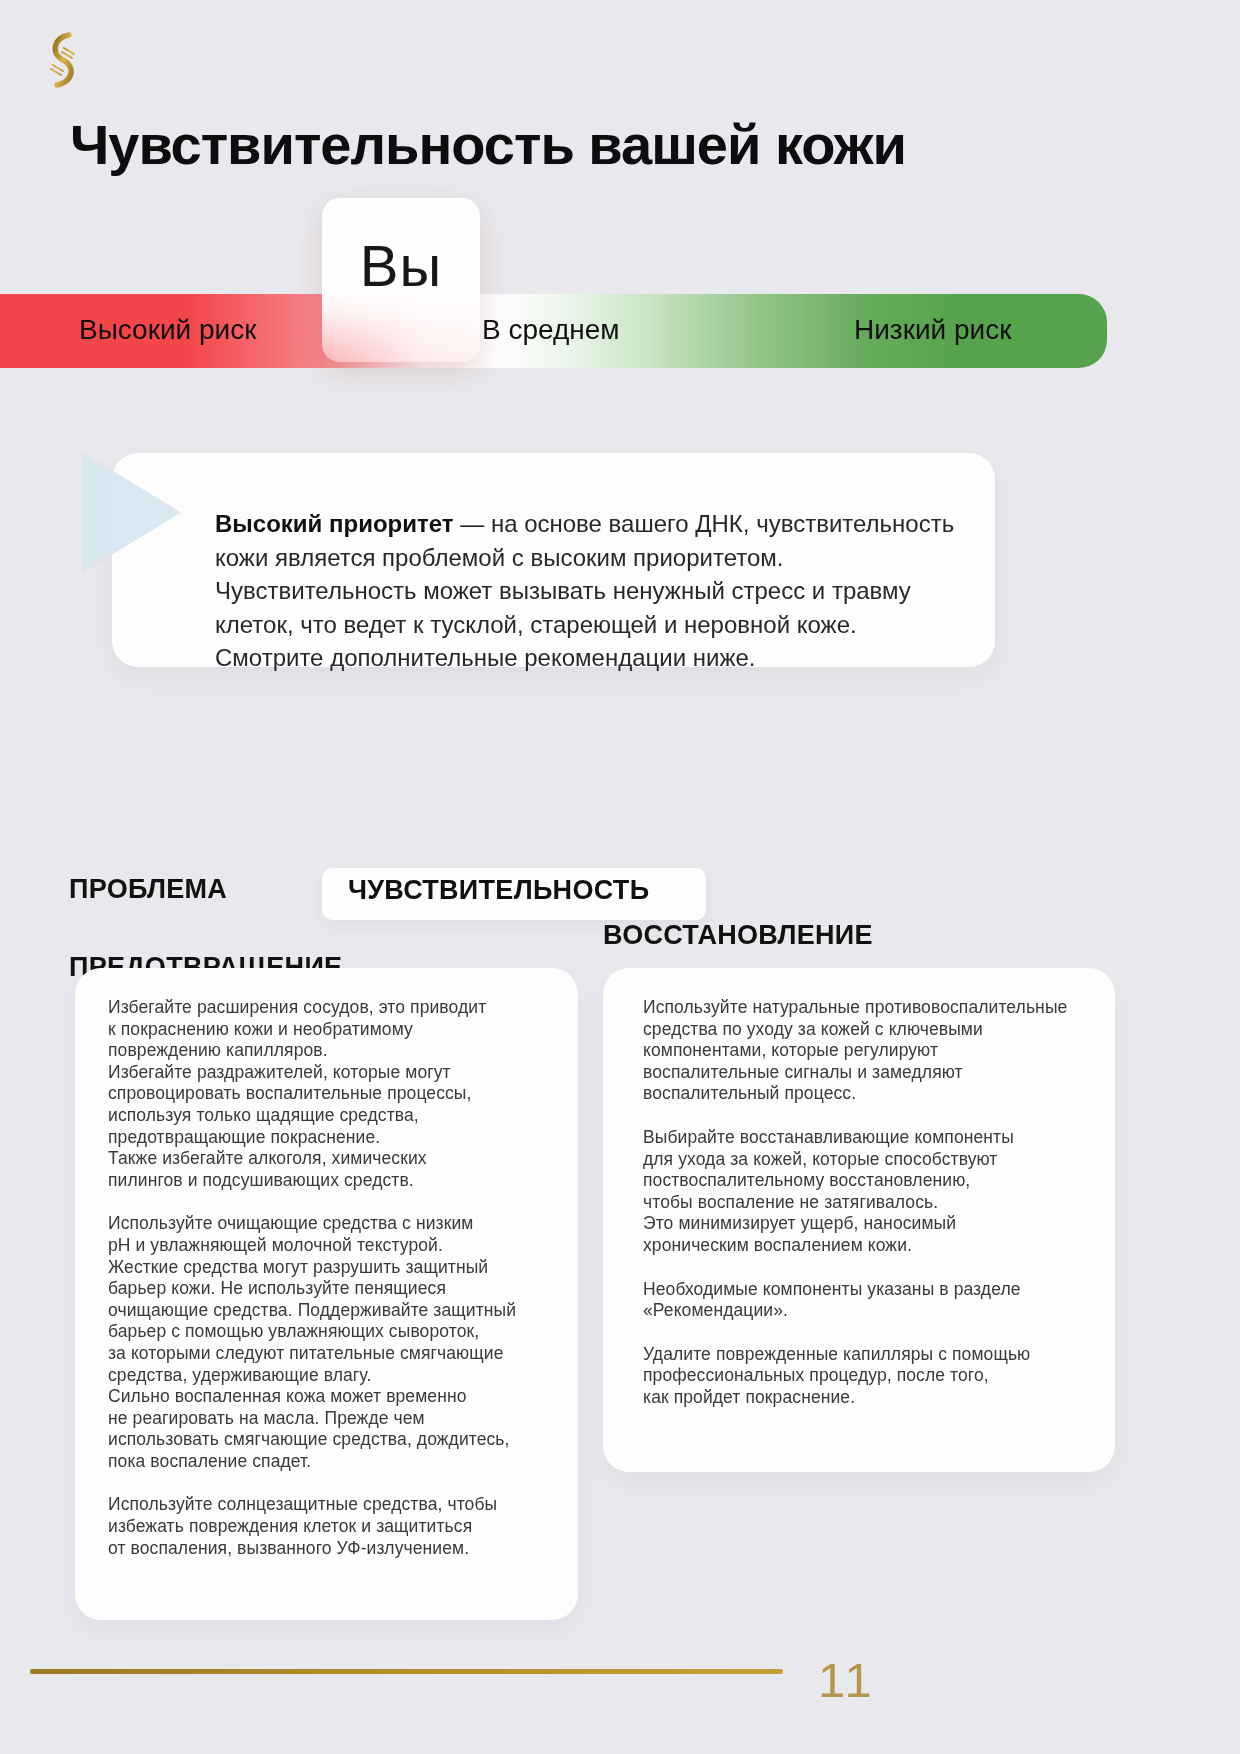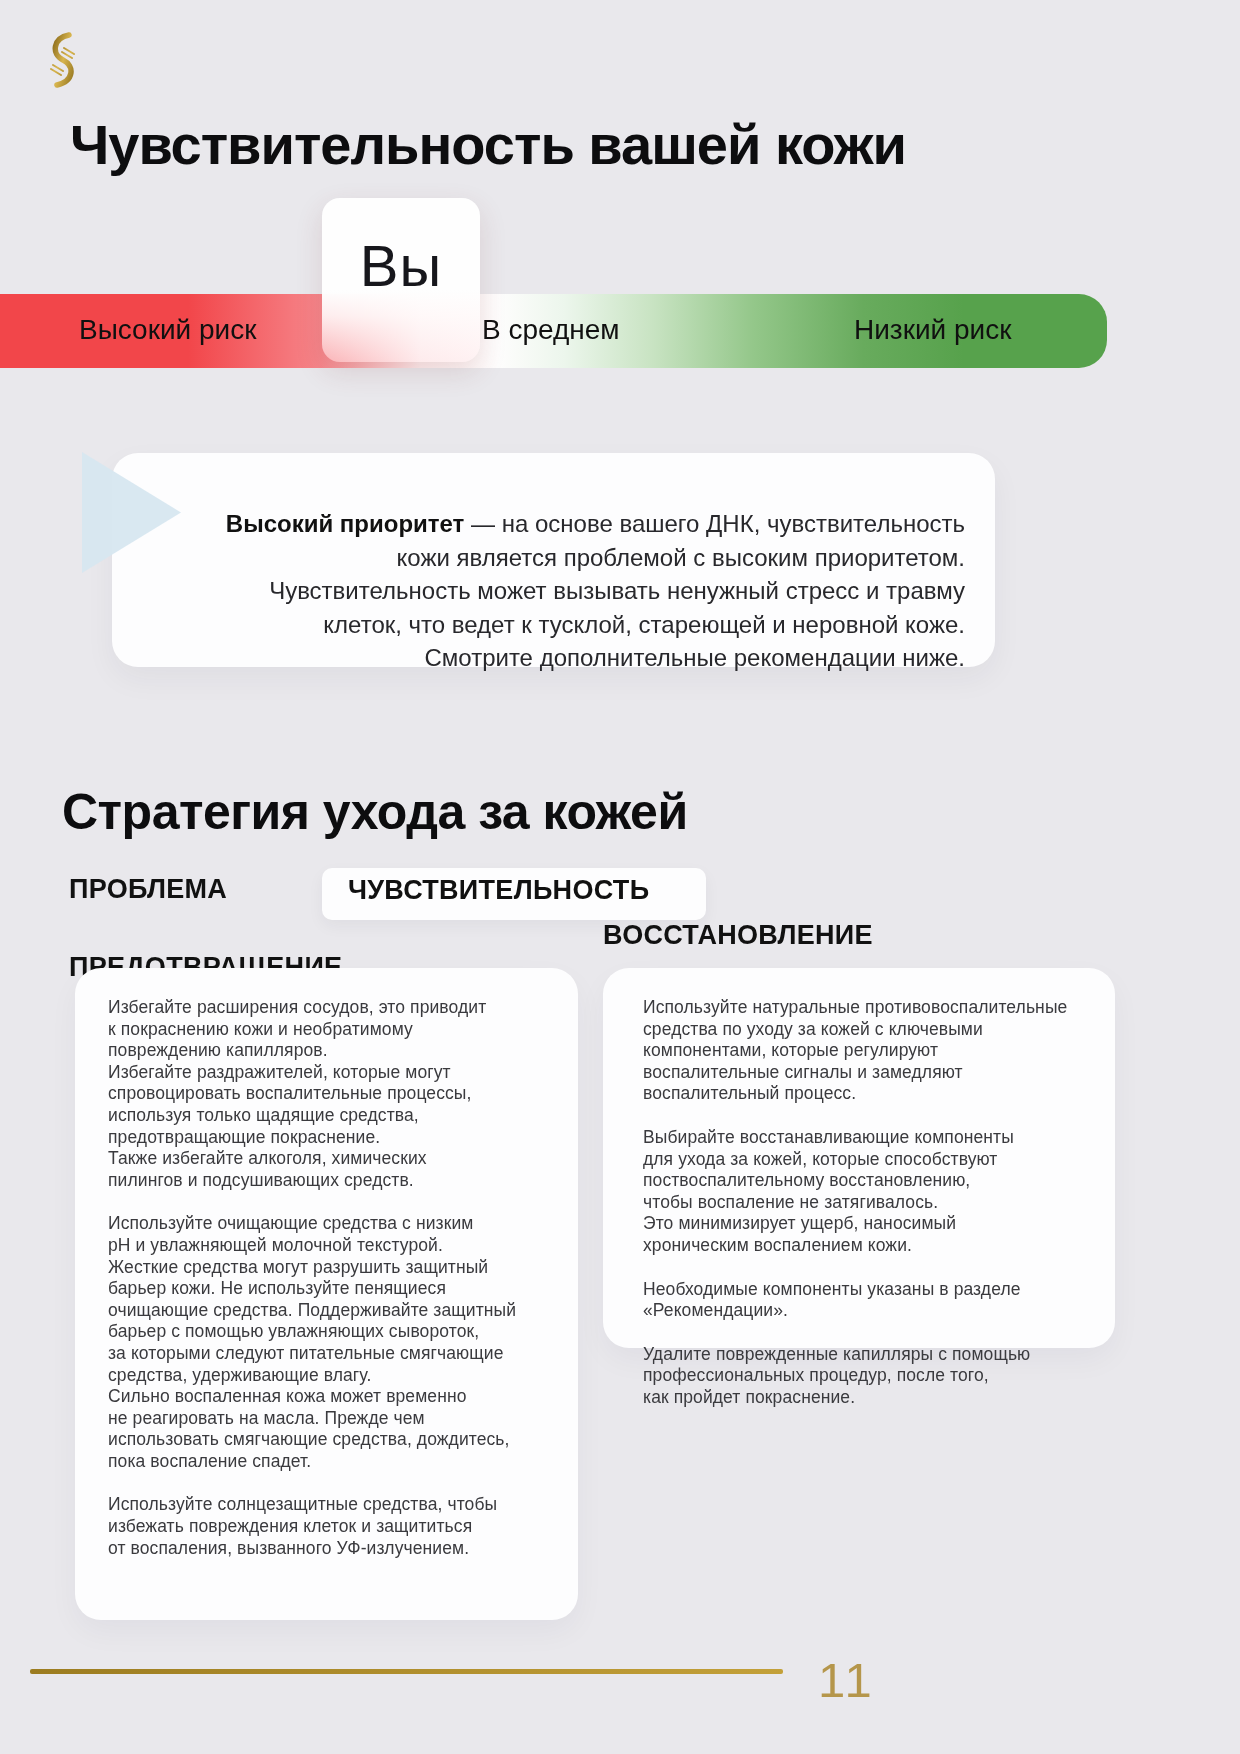--- a/index.html
+++ b/index.html
@@ -56,21 +56,20 @@
   }
   .callout-box{
     position:absolute;left:112px;top:453px;width:883px;height:214px;
     background:#fdfdfe;border-radius:26px;
     box-shadow:0 12px 30px rgba(30,30,60,0.05);
   }
   .callout-box .prose{
     position:absolute;left:103px;top:30px;right:30px;
     font-size:24px;line-height:33.5px;color:#28282c;
     white-space:pre-line;
-    text-align:right;
   }
   .callout-box .prose strong{font-weight:700;color:#111;}
   
   h2.strategy-title{
     position:absolute;left:62px;top:783px;margin:0;
     font-size:50px;font-weight:800;letter-spacing:-0.5px;color:#0d0d0f;
   }
   .problem-label,.column-heading{
     position:absolute;font-size:27px;font-weight:700;color:#111;letter-spacing:0.3px;
     white-space:nowrap;
@@ -85,21 +84,21 @@
     position:absolute;left:26px;top:7px;
     font-size:27px;font-weight:700;color:#111;letter-spacing:0.3px;white-space:nowrap;
   }
   .column-heading.prevention{left:69px;top:952px;}
   .column-heading.recovery{left:603px;top:920px;}
   .card{
     position:absolute;background:#fdfdfe;border-radius:26px;
     box-shadow:0 12px 30px rgba(30,30,60,0.045);
   }
   .card.prevention-card{left:75px;top:968px;width:503px;height:652px;}
-  .card.recovery-card{left:603px;top:968px;width:512px;height:380px;}
+  .card.recovery-card{left:603px;top:968px;width:512px;height:504px;}
   .card .prose{
     white-space:pre-line;margin:0;
     font-size:17.5px;line-height:21.6px;color:#3a3a3e;letter-spacing:0.1px;
   }
   .card.prevention-card .card-inner{padding:29px 24px 0 33px;}
   .card.recovery-card .card-inner{padding:29px 16px 0 40px;}
   .card .prose + .prose{margin-top:22px;}
   
   .footer-rule{
     position:absolute;left:30px;top:1669px;width:753px;height:5px;
@@ -143,21 +142,20 @@
 
   <div class="callout-box">
     <p class="prose"><strong>Высокий приоритет</strong><span> — на основе вашего ДНК, чувствительность
 кожи является проблемой с высоким приоритетом.
 Чувствительность может вызывать ненужный стресс и травму
 клеток, что ведет к тусклой, стареющей и неровной коже.
 Смотрите дополнительные рекомендации ниже.</span></p>
   </div>
   <div class="callout-arrow"></div>
 
-  <h2 class="strategy-title">Стратегия ухода за кожей</h2>
 
   <div class="problem-label">ПРОБЛЕМА</div>
   <div class="problem-pill">
     <span>ЧУВСТВИТЕЛЬНОСТЬ</span>
   </div>
 
   <div class="column-heading prevention">ПРЕДОТВРАЩЕНИЕ</div>
   <div class="column-heading recovery">ВОССТАНОВЛЕНИЕ</div>
 
   <div class="card prevention-card">

